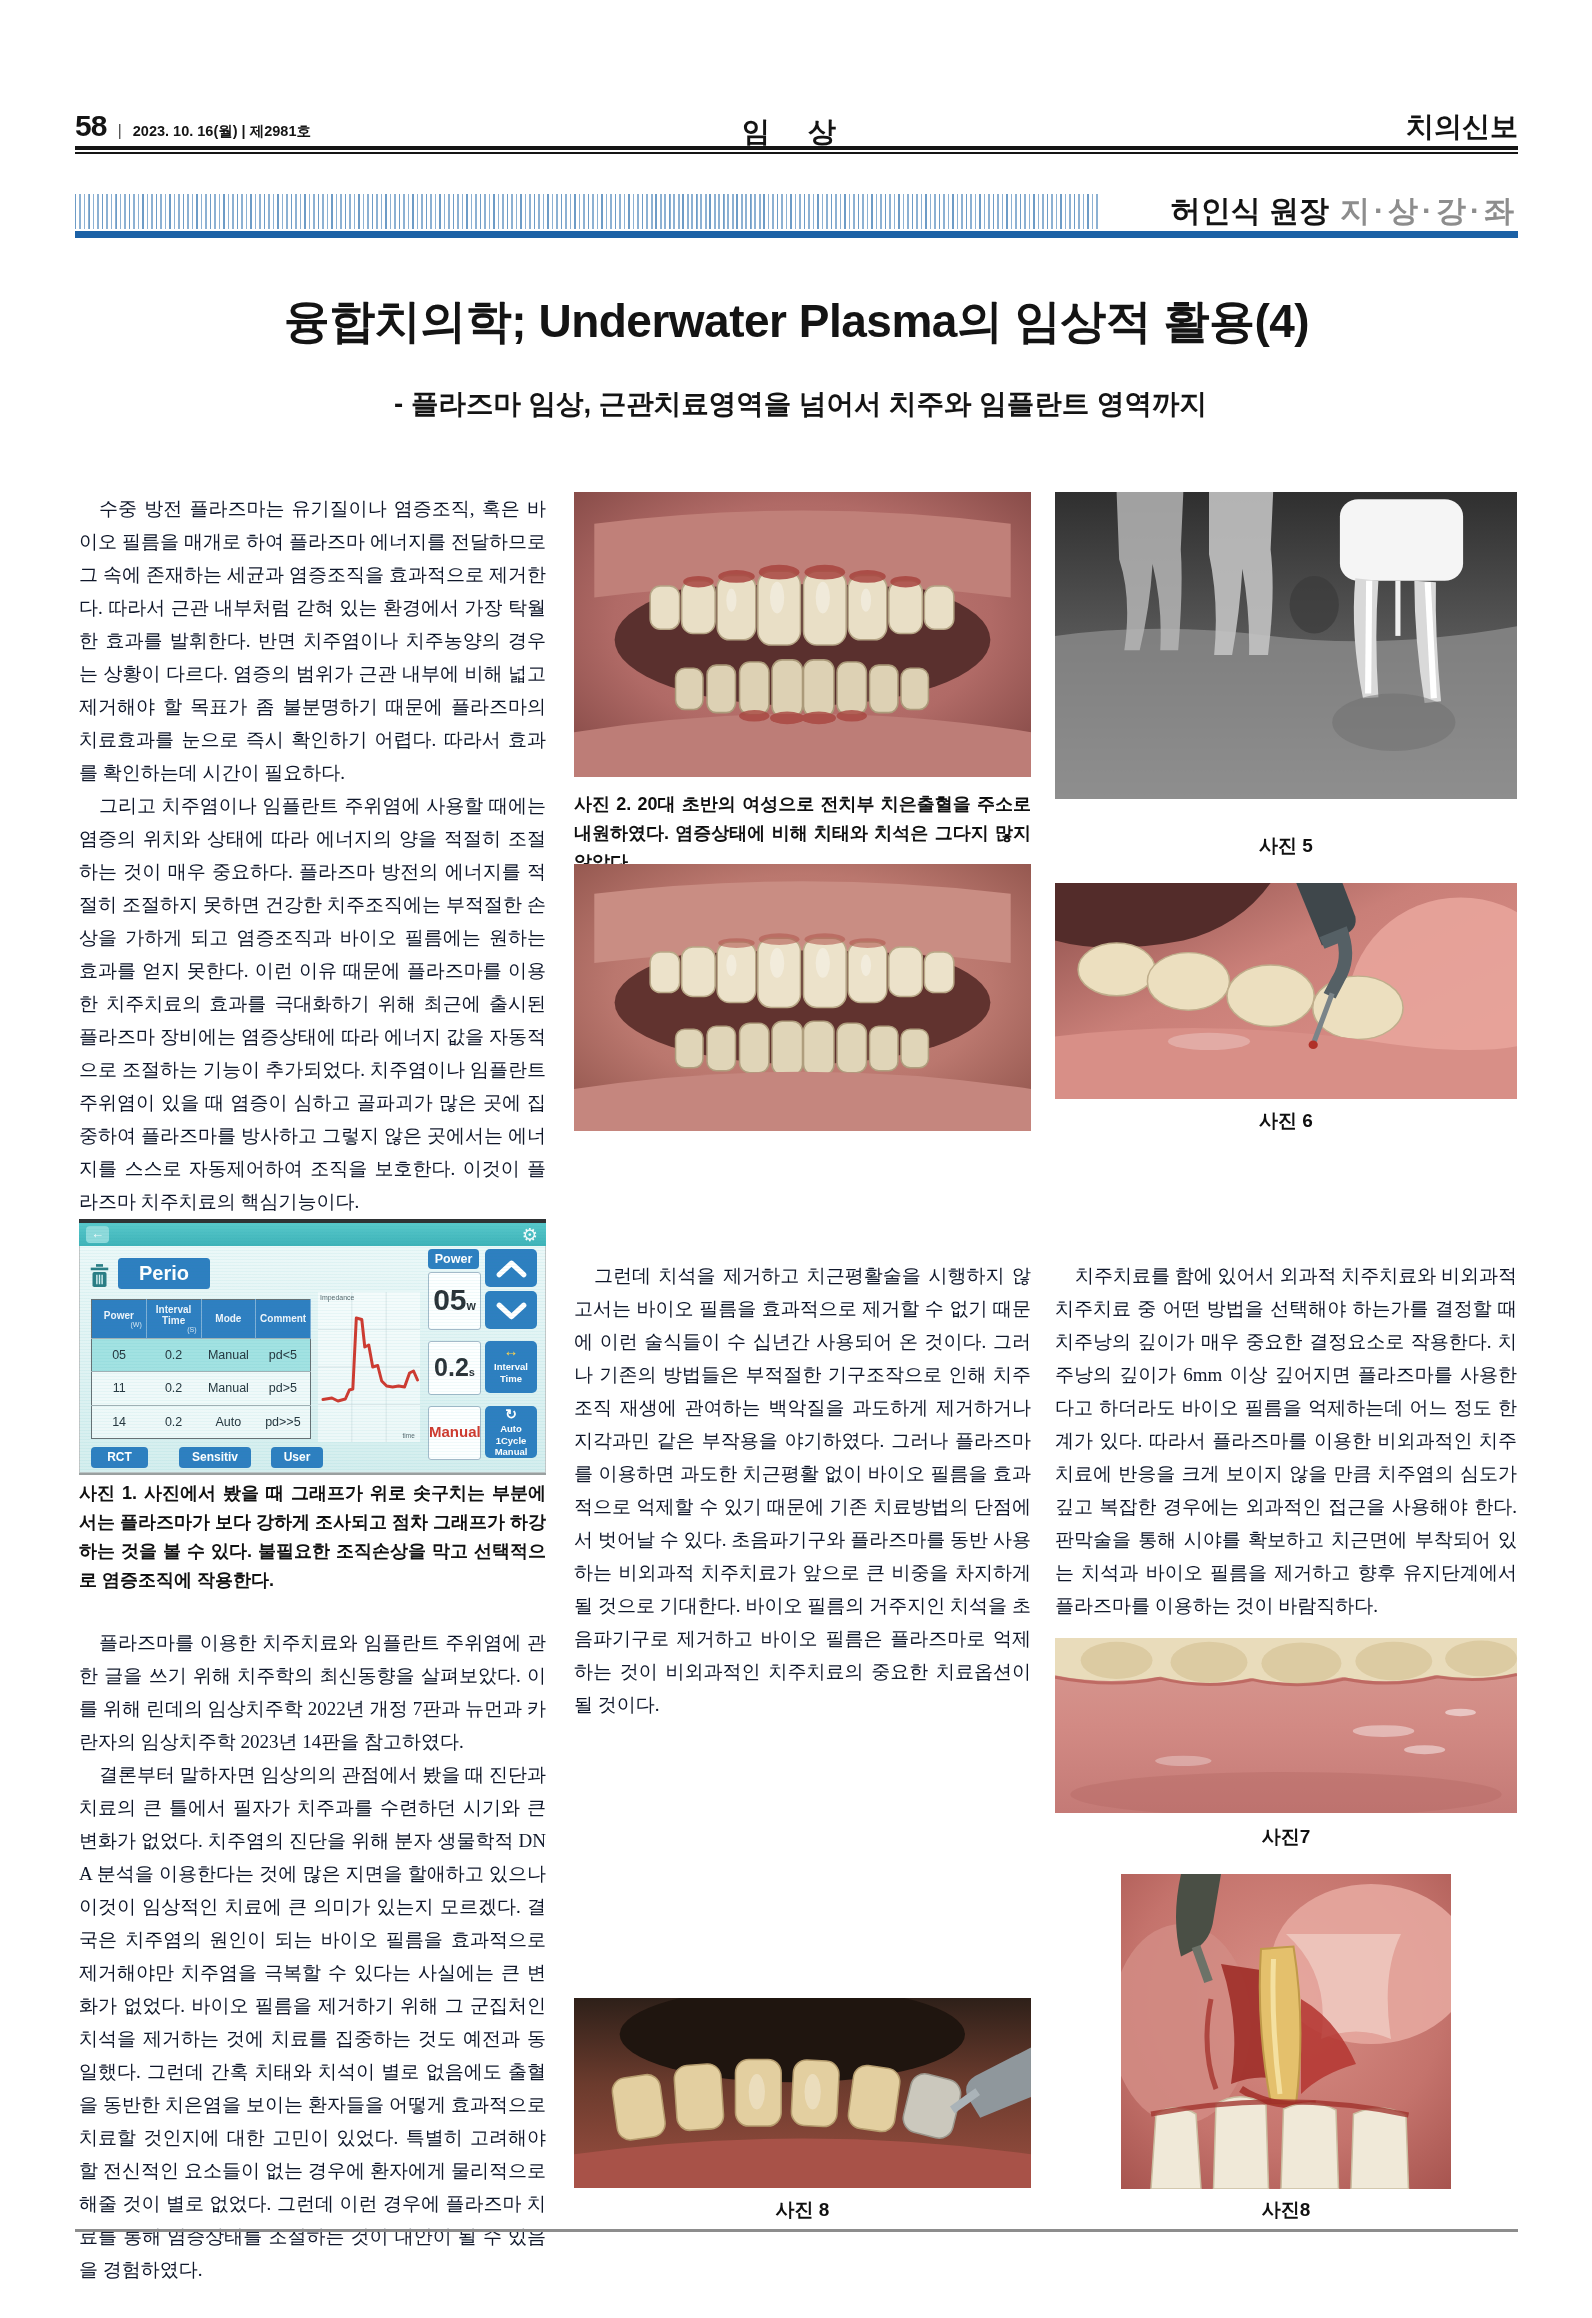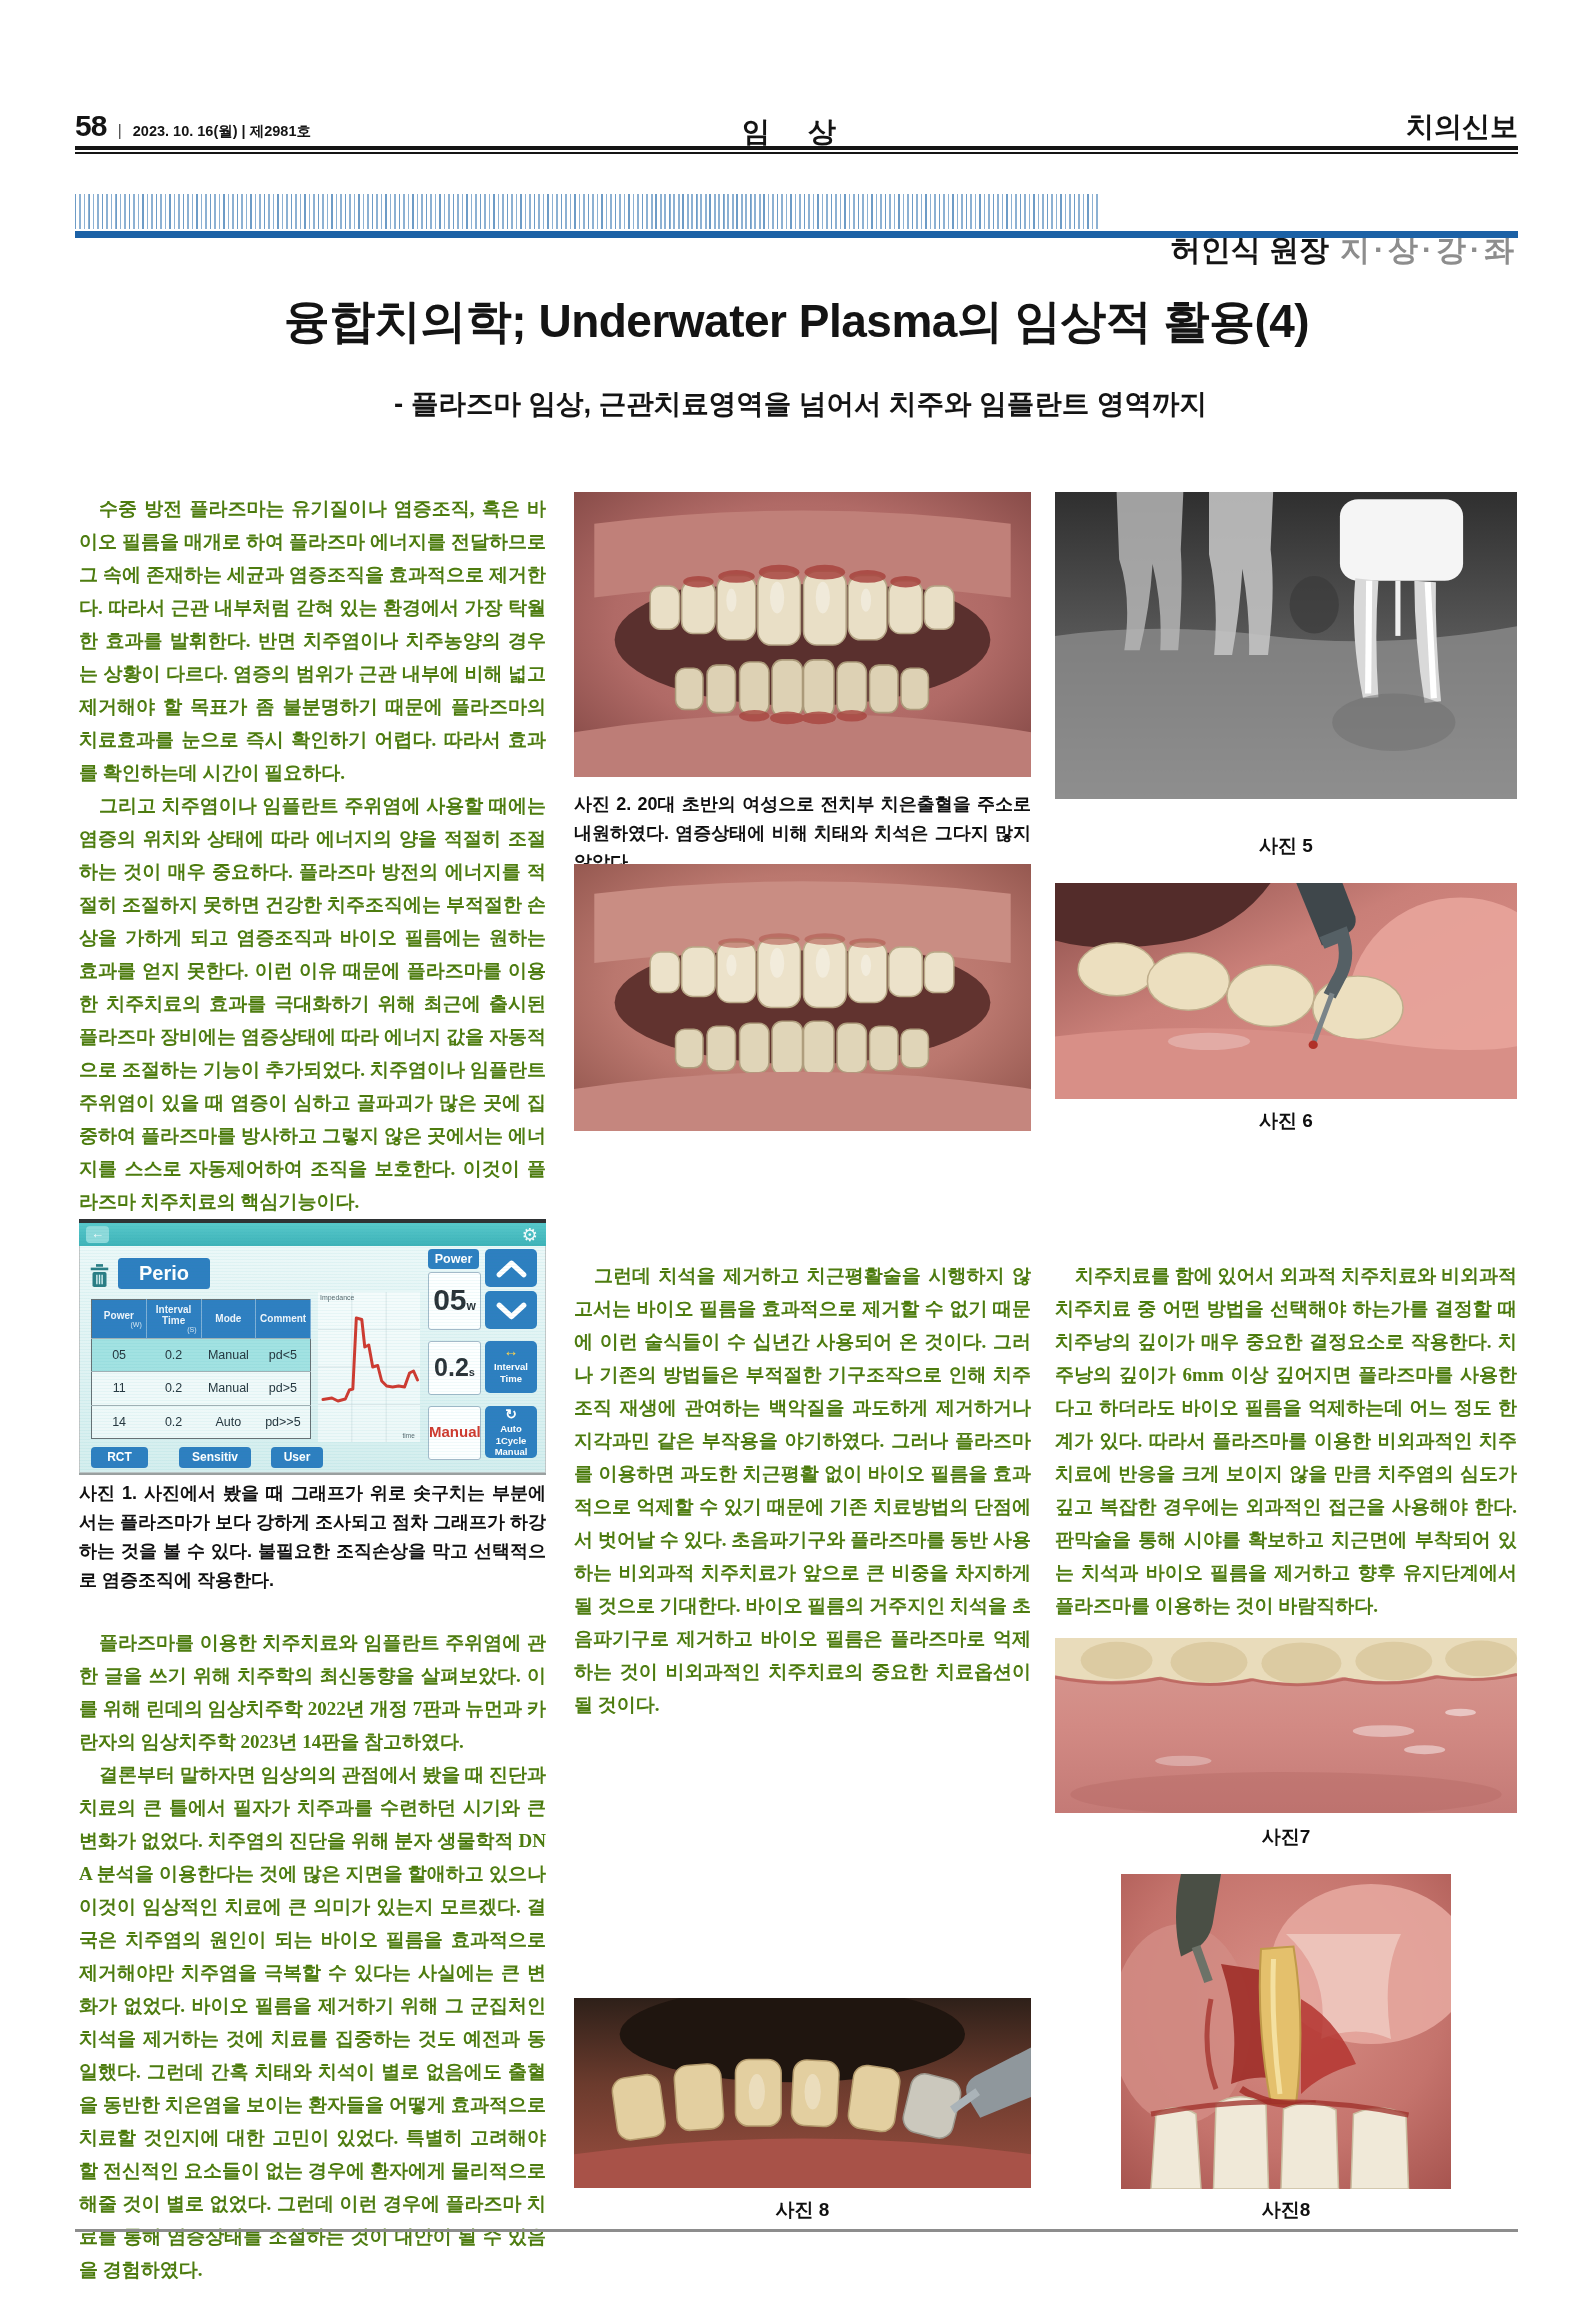--- a/index.html
+++ b/index.html
@@ -15,31 +15,31 @@
   .hdr-section{left:0;right:0;top:113px;text-align:center;font-size:28px;font-weight:800;letter-spacing:15px;}
   .hdr-mast{right:75px;top:108px;font-size:28px;font-weight:800;font-family:"Liberation Serif",serif;}
   .rule-thick{left:75px;width:1443px;top:146px;height:3.5px;background:#151515;}
   .rule-thin{left:75px;width:1443px;top:152px;height:1.5px;background:#151515;}
 
   
   .barcode{left:75px;top:194px;width:1026px;height:35px;
     background:
       repeating-linear-gradient(90deg, rgba(28,100,167,.50) 0 1.5px, rgba(255,255,255,0) 1.5px 4.5px),
       repeating-linear-gradient(90deg, rgba(28,100,167,.28) 0 1px, rgba(255,255,255,0) 1px 13.5px);}
-  .byline{right:75px;top:191px;font-size:30px;font-weight:800;white-space:nowrap;margin-top:39px;}
+  .byline{right:75px;top:191px;font-size:30px;font-weight:800;white-space:nowrap;}
   .byline .series{color:#8d8d8d;letter-spacing:4px;margin-left:11px;}
   .blue-bar{left:75px;width:1443px;top:231px;height:7px;background:#1b61a6;}
 
   
   .title{left:0;right:0;top:289px;text-align:center;font-size:46px;font-weight:800;letter-spacing:-0.5px;line-height:65px;}
   .subtitle{left:8px;right:0;top:386px;text-align:center;font-size:27.5px;font-weight:700;}
 
   
   .body-text{font-family:"Liberation Serif",serif;font-size:19px;line-height:33px;
-    text-align:justify;word-break:break-all;color:#4d7c0f;font-weight:bold;}
+    text-align:justify;word-break:break-all;color:#0f172a;}
   .body-text p{margin:0;text-indent:20px;}
   .caption{font-weight:700;font-size:18px;line-height:29px;text-align:justify;word-break:break-all;color:#101010;}
   .cap-num{font-weight:700;font-size:19px;text-align:center;color:#101010;}
 
   .photo{overflow:hidden;background:#777;}
   .photo svg{display:block;width:100%;height:100%;}
 
   
   .device{background:linear-gradient(180deg,#eef9f9,#d4eeee);border-top:4px solid #2e3234;border-bottom:2px solid #9aa0a0;box-shadow:inset 0 0 0 1px #c4c8c8;}
   .device::after{content:"";position:absolute;inset:0;background:repeating-linear-gradient(0deg, rgba(0,150,160,.05) 0 1.5px, rgba(0,0,0,0) 1.5px 3px);pointer-events:none;}

